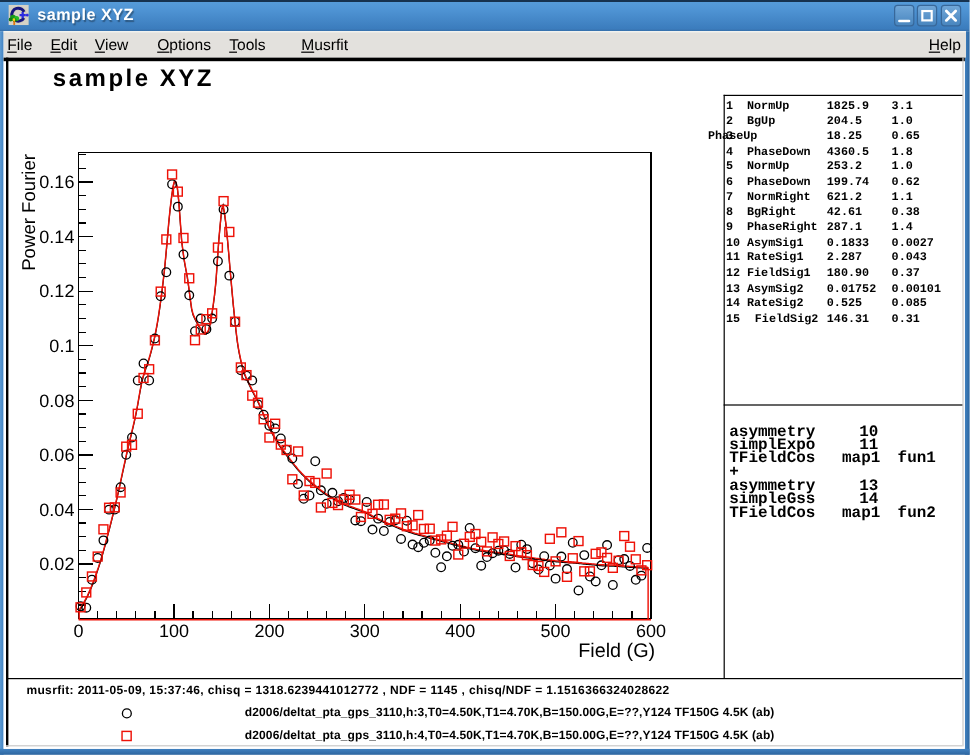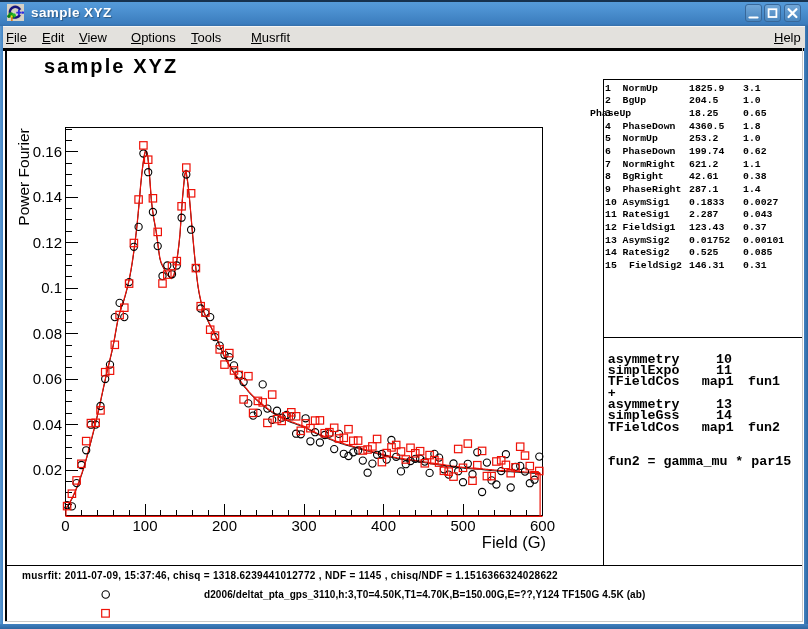--- a/index.html
+++ b/index.html
@@ -441,21 +441,21 @@
     </div>
 <div class="pr" style="top:209.4px">
       <span style="left:605px">11</span>
       <span style="left:622.5px">RateSig1</span>
       <span style="left:689px">2.287</span>
       <span style="left:743px">0.043</span>
     </div>
 <div class="pr" style="top:222.1px">
       <span style="left:605px">12</span>
       <span style="left:622.5px">FieldSig1</span>
-      <span style="left:689px">123.43</span>
+      <span style="left:689px">180.90</span>
       <span style="left:743px">0.37</span>
     </div>
 <div class="pr" style="top:234.8px">
       <span style="left:605px">13</span>
       <span style="left:622.5px">AsymSig2</span>
       <span style="left:689px">0.01752</span>
       <span style="left:743px">0.00101</span>
     </div>
 <div class="pr" style="top:247.4px">
       <span style="left:605px">14</span>
@@ -491,17 +491,15 @@
     </div>
 <div class="tr" style="top:408.4px">
       <span style="left:607.7px">simpleGss</span>
       <span style="left:716px">14</span>
     </div>
 <div class="tr" style="top:419.7px">
       <span style="left:607.7px">TFieldCos</span>
       <span style="left:701.7px">map1</span>
       <span style="left:748px">fun2</span>
     </div>
-<div class="tr" style="top:453.7px">
-      <span style="left:607.7px">fun2 = gamma_mu * par15</span>
-    </div>
-  <div class="lg" id="lg1" style="left:22px;top:569.8px">musrfit: 2011-07-09, 15:37:46, chisq = 1318.6239441012772 , NDF = 1145 , chisq/NDF = 1.1516366324028622</div>
+  <div class="lg" id="lg1" style="left:22px;top:569.8px">musrfit: 2011-05-09, 15:37:46, chisq = 1318.6239441012772 , NDF = 1145 , chisq/NDF = 1.1516366324028622</div>
   <div class="lg" style="left:204px;top:589px">d2006/deltat_pta_gps_3110,h:3,T0=4.50K,T1=4.70K,B=150.00G,E=??,Y124 TF150G 4.5K (ab)</div>
+  <div class="lg" style="left:204px;top:607.8px">d2006/deltat_pta_gps_3110,h:4,T0=4.50K,T1=4.70K,B=150.00G,E=??,Y124 TF150G 4.5K (ab)</div>
 </div>
 </body></html>

